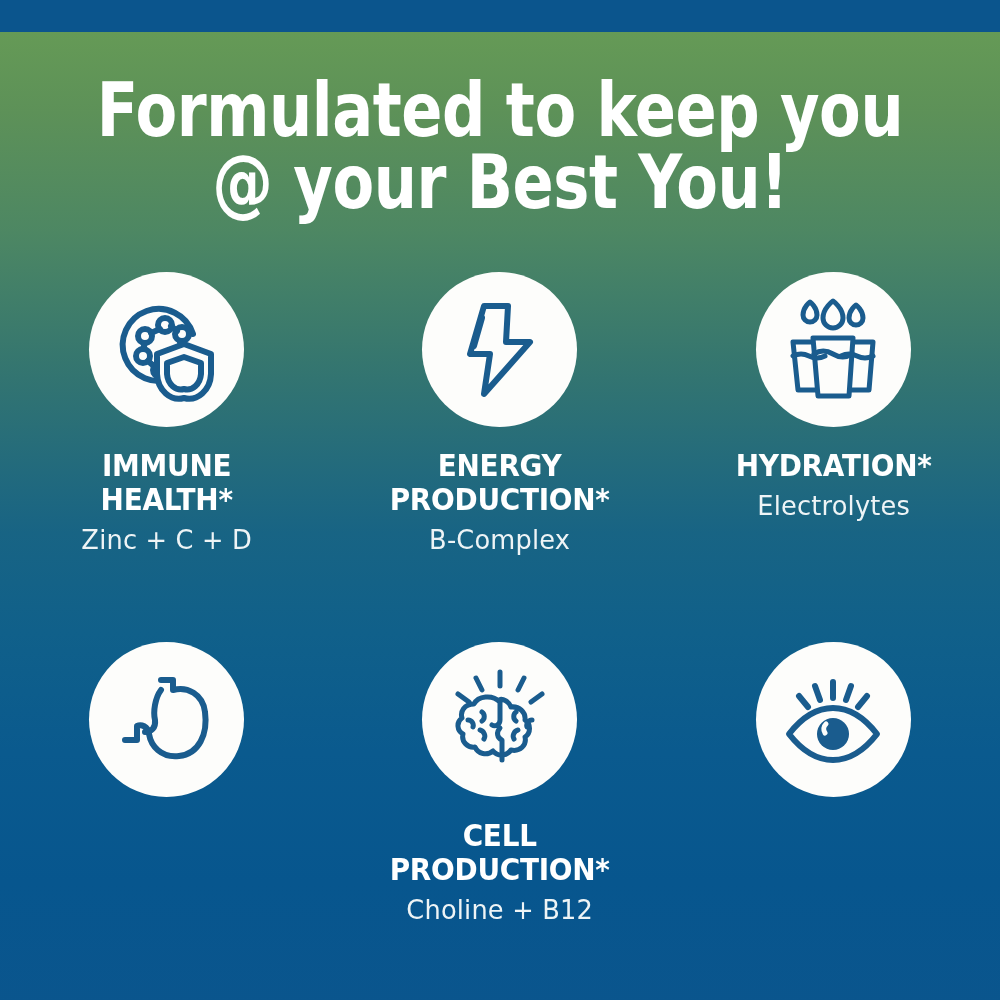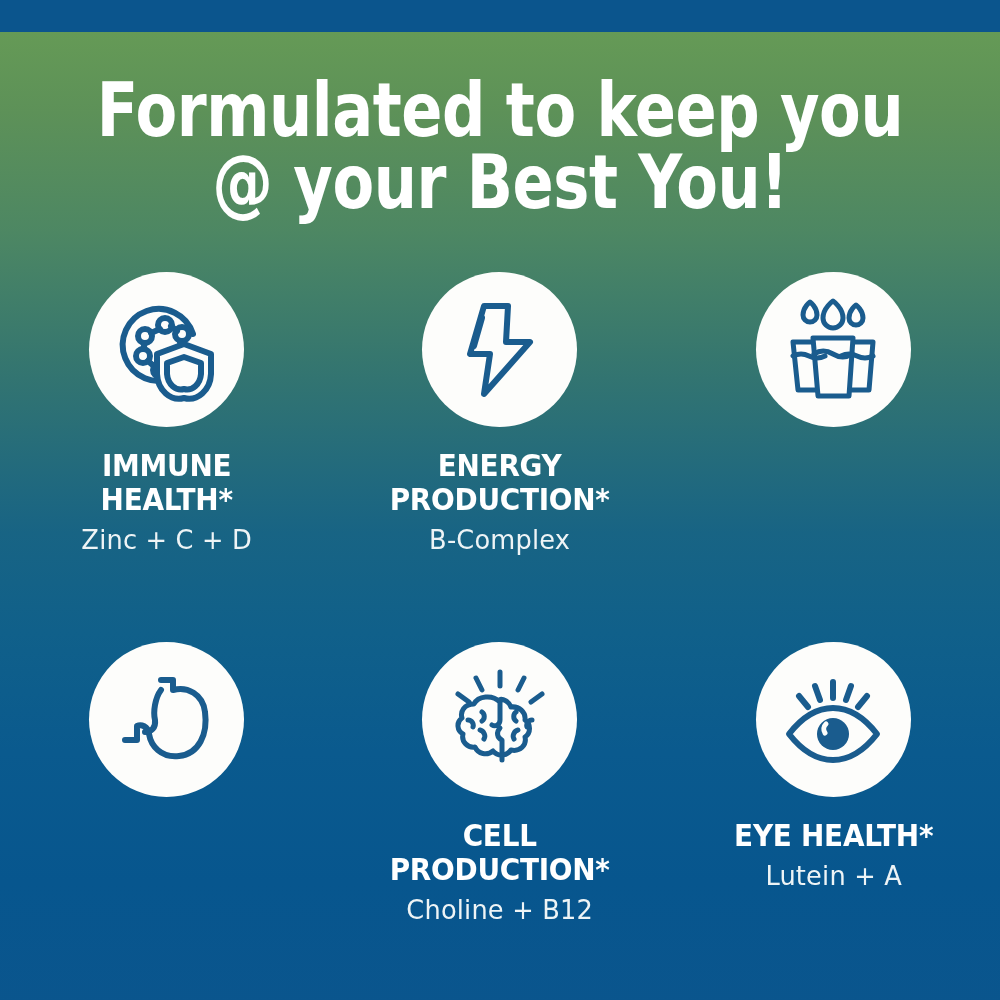--- a/index.html
+++ b/index.html
@@ -163,20 +163,26 @@
           <path d="M42 14 c0 -10 10 -17 10 -17 s10 7 10 17 a10 10 0 0 1 -20 0 Z" transform="translate(0,6)"></path>
           <path d="M68 20 c0 -8 7 -13 7 -13 s7 5 7 13 a7 7 0 0 1 -14 0 Z"></path>
           <path d="M12 44 H44 L40 92 H17 Z" fill="#fdfdfb"></path>
           <path d="M60 44 H92 L88 92 H65 Z" fill="#fdfdfb"></path>
           <path d="M32 40 H72 L68 98 H37 Z" fill="#fdfdfb"></path>
           <path d="M12 58 q8 -4 16 0 t16 0"></path>
           <path d="M60 58 q8 -4 16 0 t16 0"></path>
           <path d="M33 56 q9 -6 19 0 t19 0"></path>
         </svg>
       </div>
+      <div class="labels">
+        <div class="title">
+          <span>HYDRATION*</span>
+        </div>
+        <div class="subtitle">Electrolytes</div>
+      </div>
     </div>
 
     <div class="cell">
       <div class="badge">
         <svg width="104" height="104" viewBox="0 0 104 104" fill="none" stroke="#1a5c8e" stroke-width="6" stroke-linecap="round" stroke-linejoin="round">
           <path d="M36 12 H48 v10 c14 -4 30 4 32 22 c3 22 -6 42 -26 44 c-18 2 -28 -10 -30 -22 c-1 -8 -8 -10 -12 -8 v14 H0" transform="translate(10,0)"></path>
           <path d="M46 22 c-6 8 -8 22 -6 30 c1 8 -4 12 -10 12"></path>
         </svg>
       </div>
     </div>
@@ -203,22 +209,16 @@
 
     <div class="cell">
       <div class="badge">
         <svg width="104" height="104" viewBox="0 0 104 104" fill="none" stroke="#1a5c8e" stroke-width="6" stroke-linecap="round" stroke-linejoin="round">
           <path d="M52 14 V30 M34 18 L39 32 M70 18 L65 32 M18 28 L27 39 M86 28 L77 39"></path>
           <path d="M8 66 c14 -18 30 -26 44 -26 s30 8 44 26 c-14 18 -30 26 -44 26 s-30 -8 -44 -26 Z"></path>
           <circle cx="52" cy="66" r="16" fill="#1a5c8e" stroke="none"></circle>
           <path d="M45 56 a7 7 0 0 0 -1 9" stroke="#fdfdfb" stroke-width="5"></path>
         </svg>
       </div>
-      <div class="labels">
-        <div class="title">
-          <span>EYE HEALTH*</span>
-        </div>
-        <div class="subtitle">Lutein + A</div>
-      </div>
     </div>
 
   </div>
 </div>
 
 </body></html>

